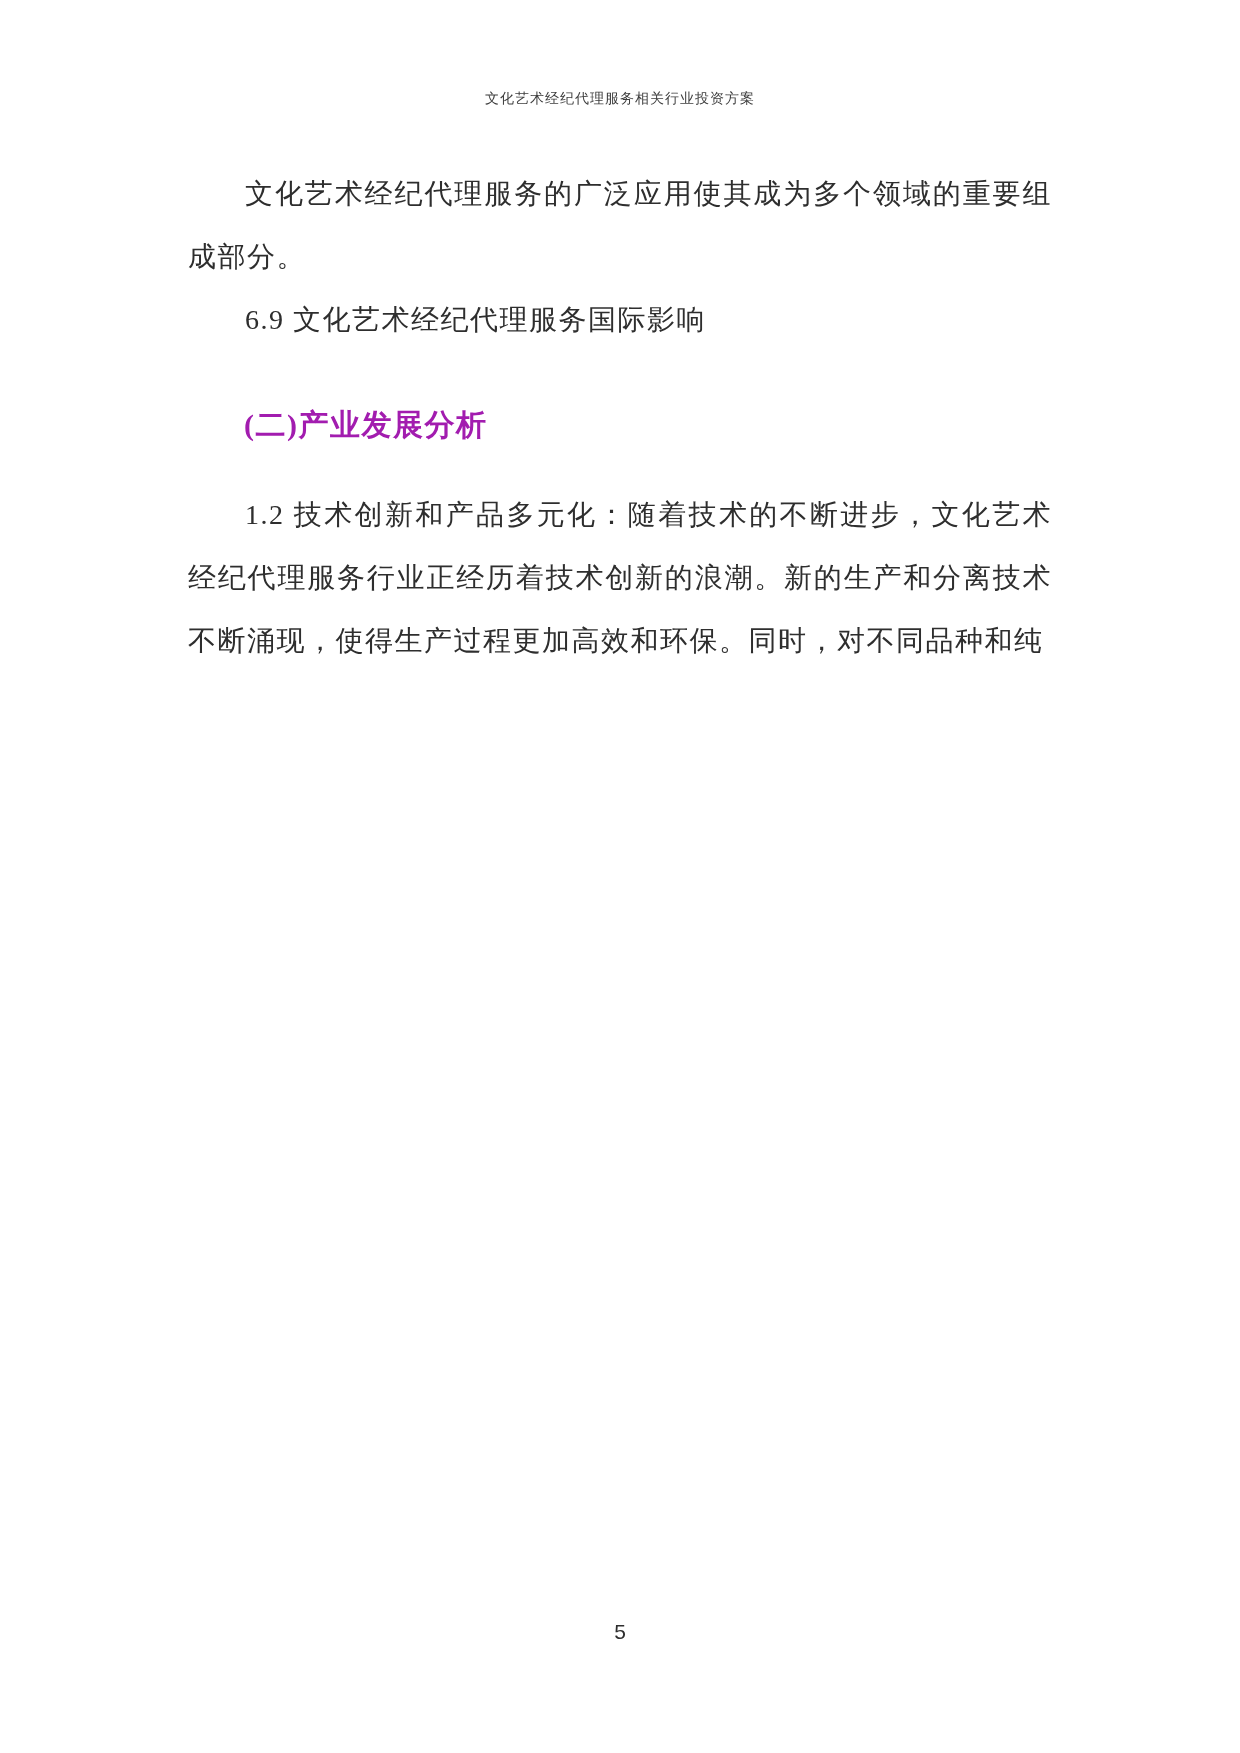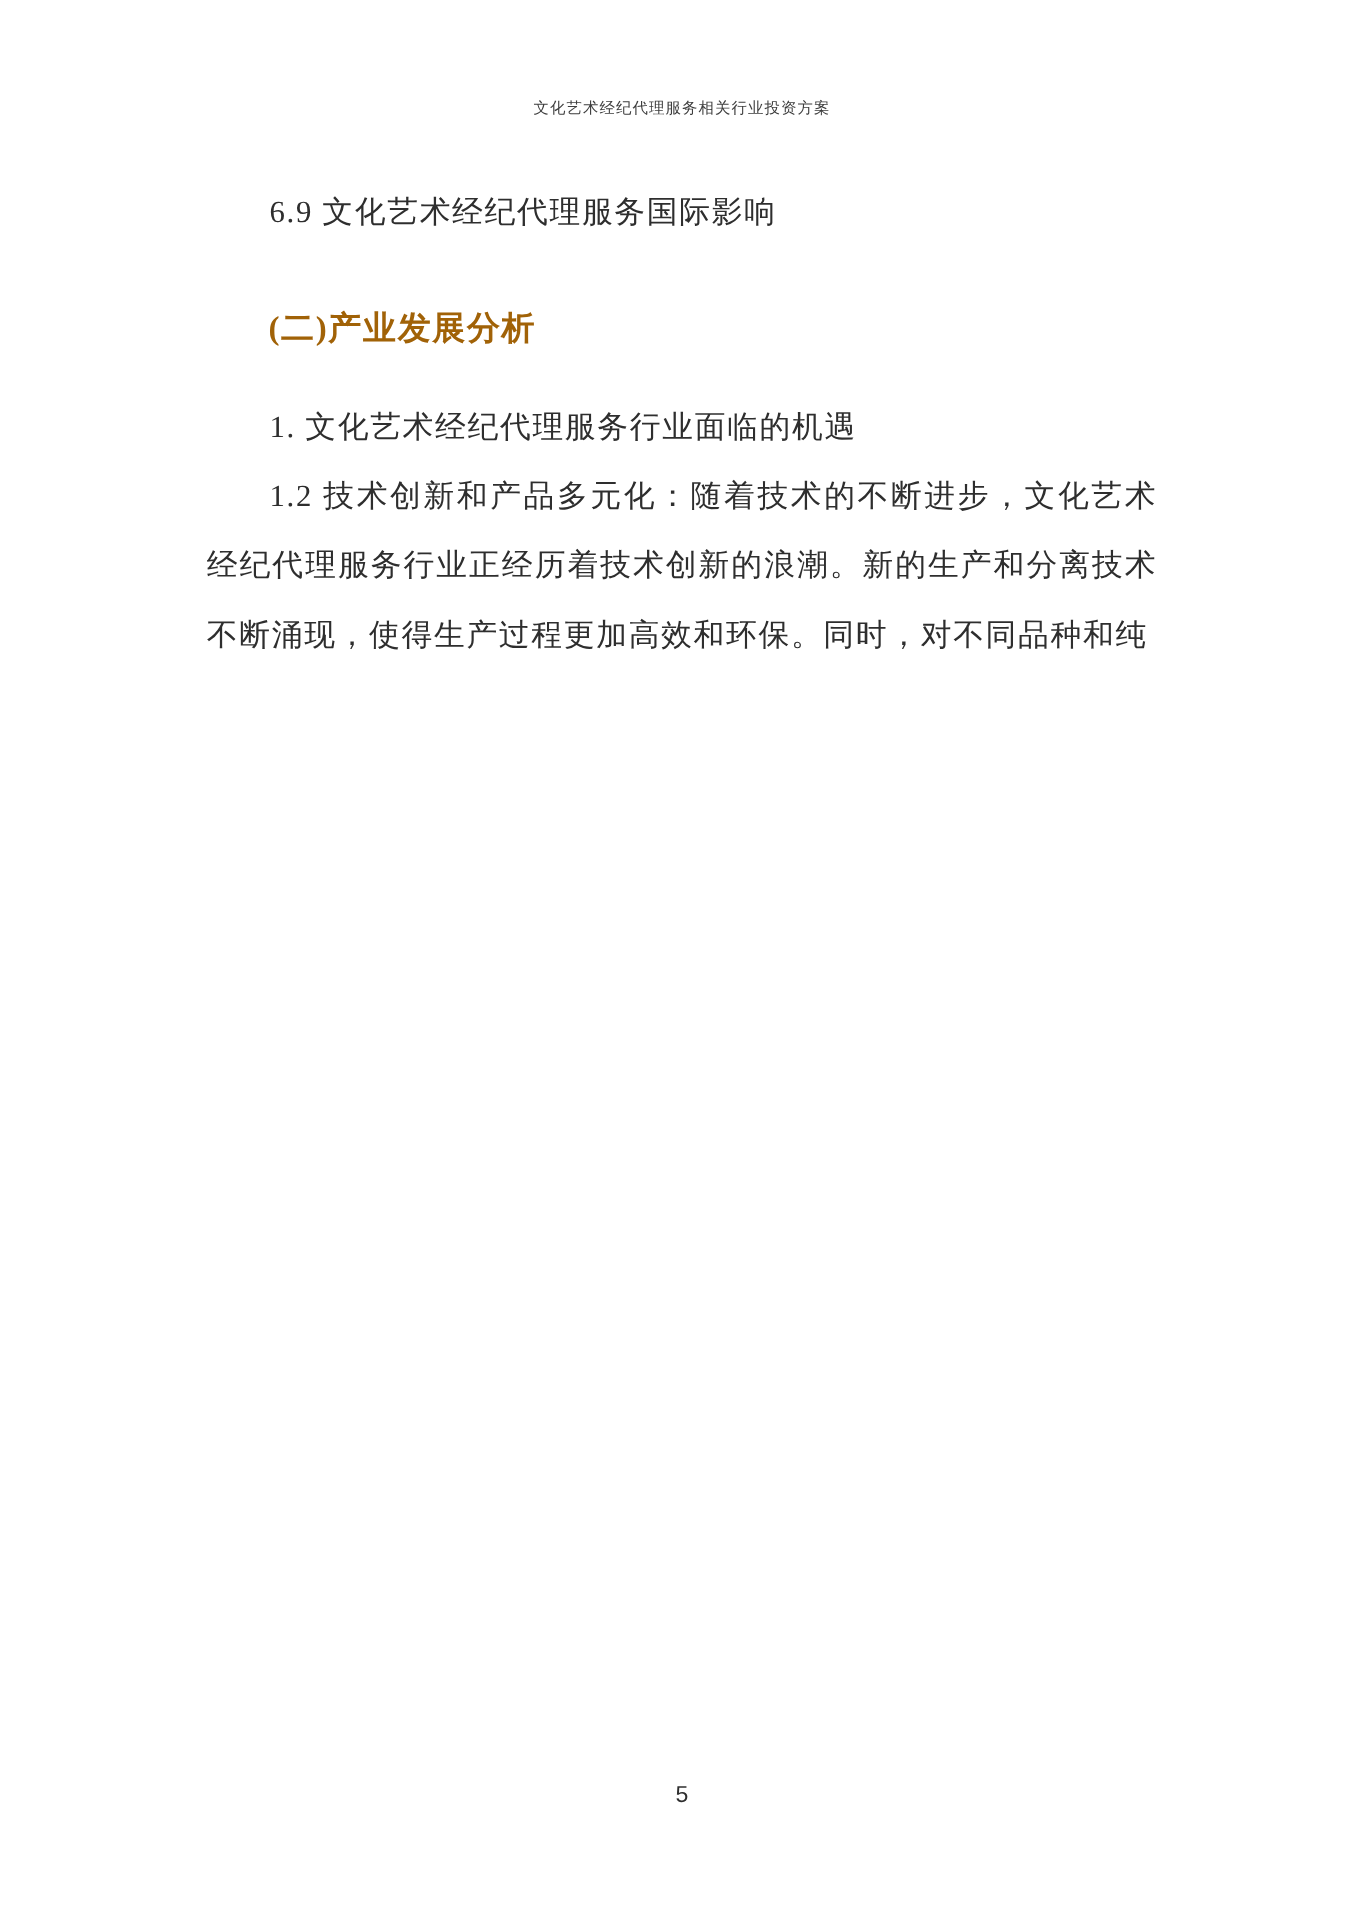--- a/index.html
+++ b/index.html
@@ -45,21 +45,21 @@
     padding: 0;
     text-indent: 57px;
   }
   .content h2.section {
     margin: 42px 0 27px 0;
     padding: 0;
     text-indent: 56px;
     font-size: 30px;
     font-weight: bold;
     line-height: 63px;
-    color: #a16207;
+    color: #a21caf;
   }
   .page-number {
     position: absolute;
     top: 1620px;
     left: 0;
     width: 100%;
     text-align: center;
     font-size: 21px;
     font-family: "Liberation Sans", "DejaVu Sans", sans-serif;
     color: #2e2e2e;
@@ -68,27 +68,27 @@
 </head>
 <body>
 
 <div class="page">
 
   <div class="doc-header">文化艺术经纪代理服务相关行业投资方案</div>
 
   <div class="content">
 
 
+    <p class="para">文化艺术经纪代理服务的广泛应用使其成为多个领域的重要组成部分。</p>
 
     <p class="sub">6.9 文化艺术经纪代理服务国际影响</p>
 
 
     <h2 class="section">(二)产业发展分析</h2>
 
-    <p class="sub">1. 文化艺术经纪代理服务行业面临的机遇</p>
 
 
     <p class="para">1.2 技术创新和产品多元化：随着技术的不断进步，文化艺术经纪代理服务行业正经历着技术创新的浪潮。新的生产和分离技术不断涌现，使得生产过程更加高效和环保。同时，对不同品种和纯</p>
 
   </div>
 
   <div class="page-number">5</div>
 
 </div>
 

